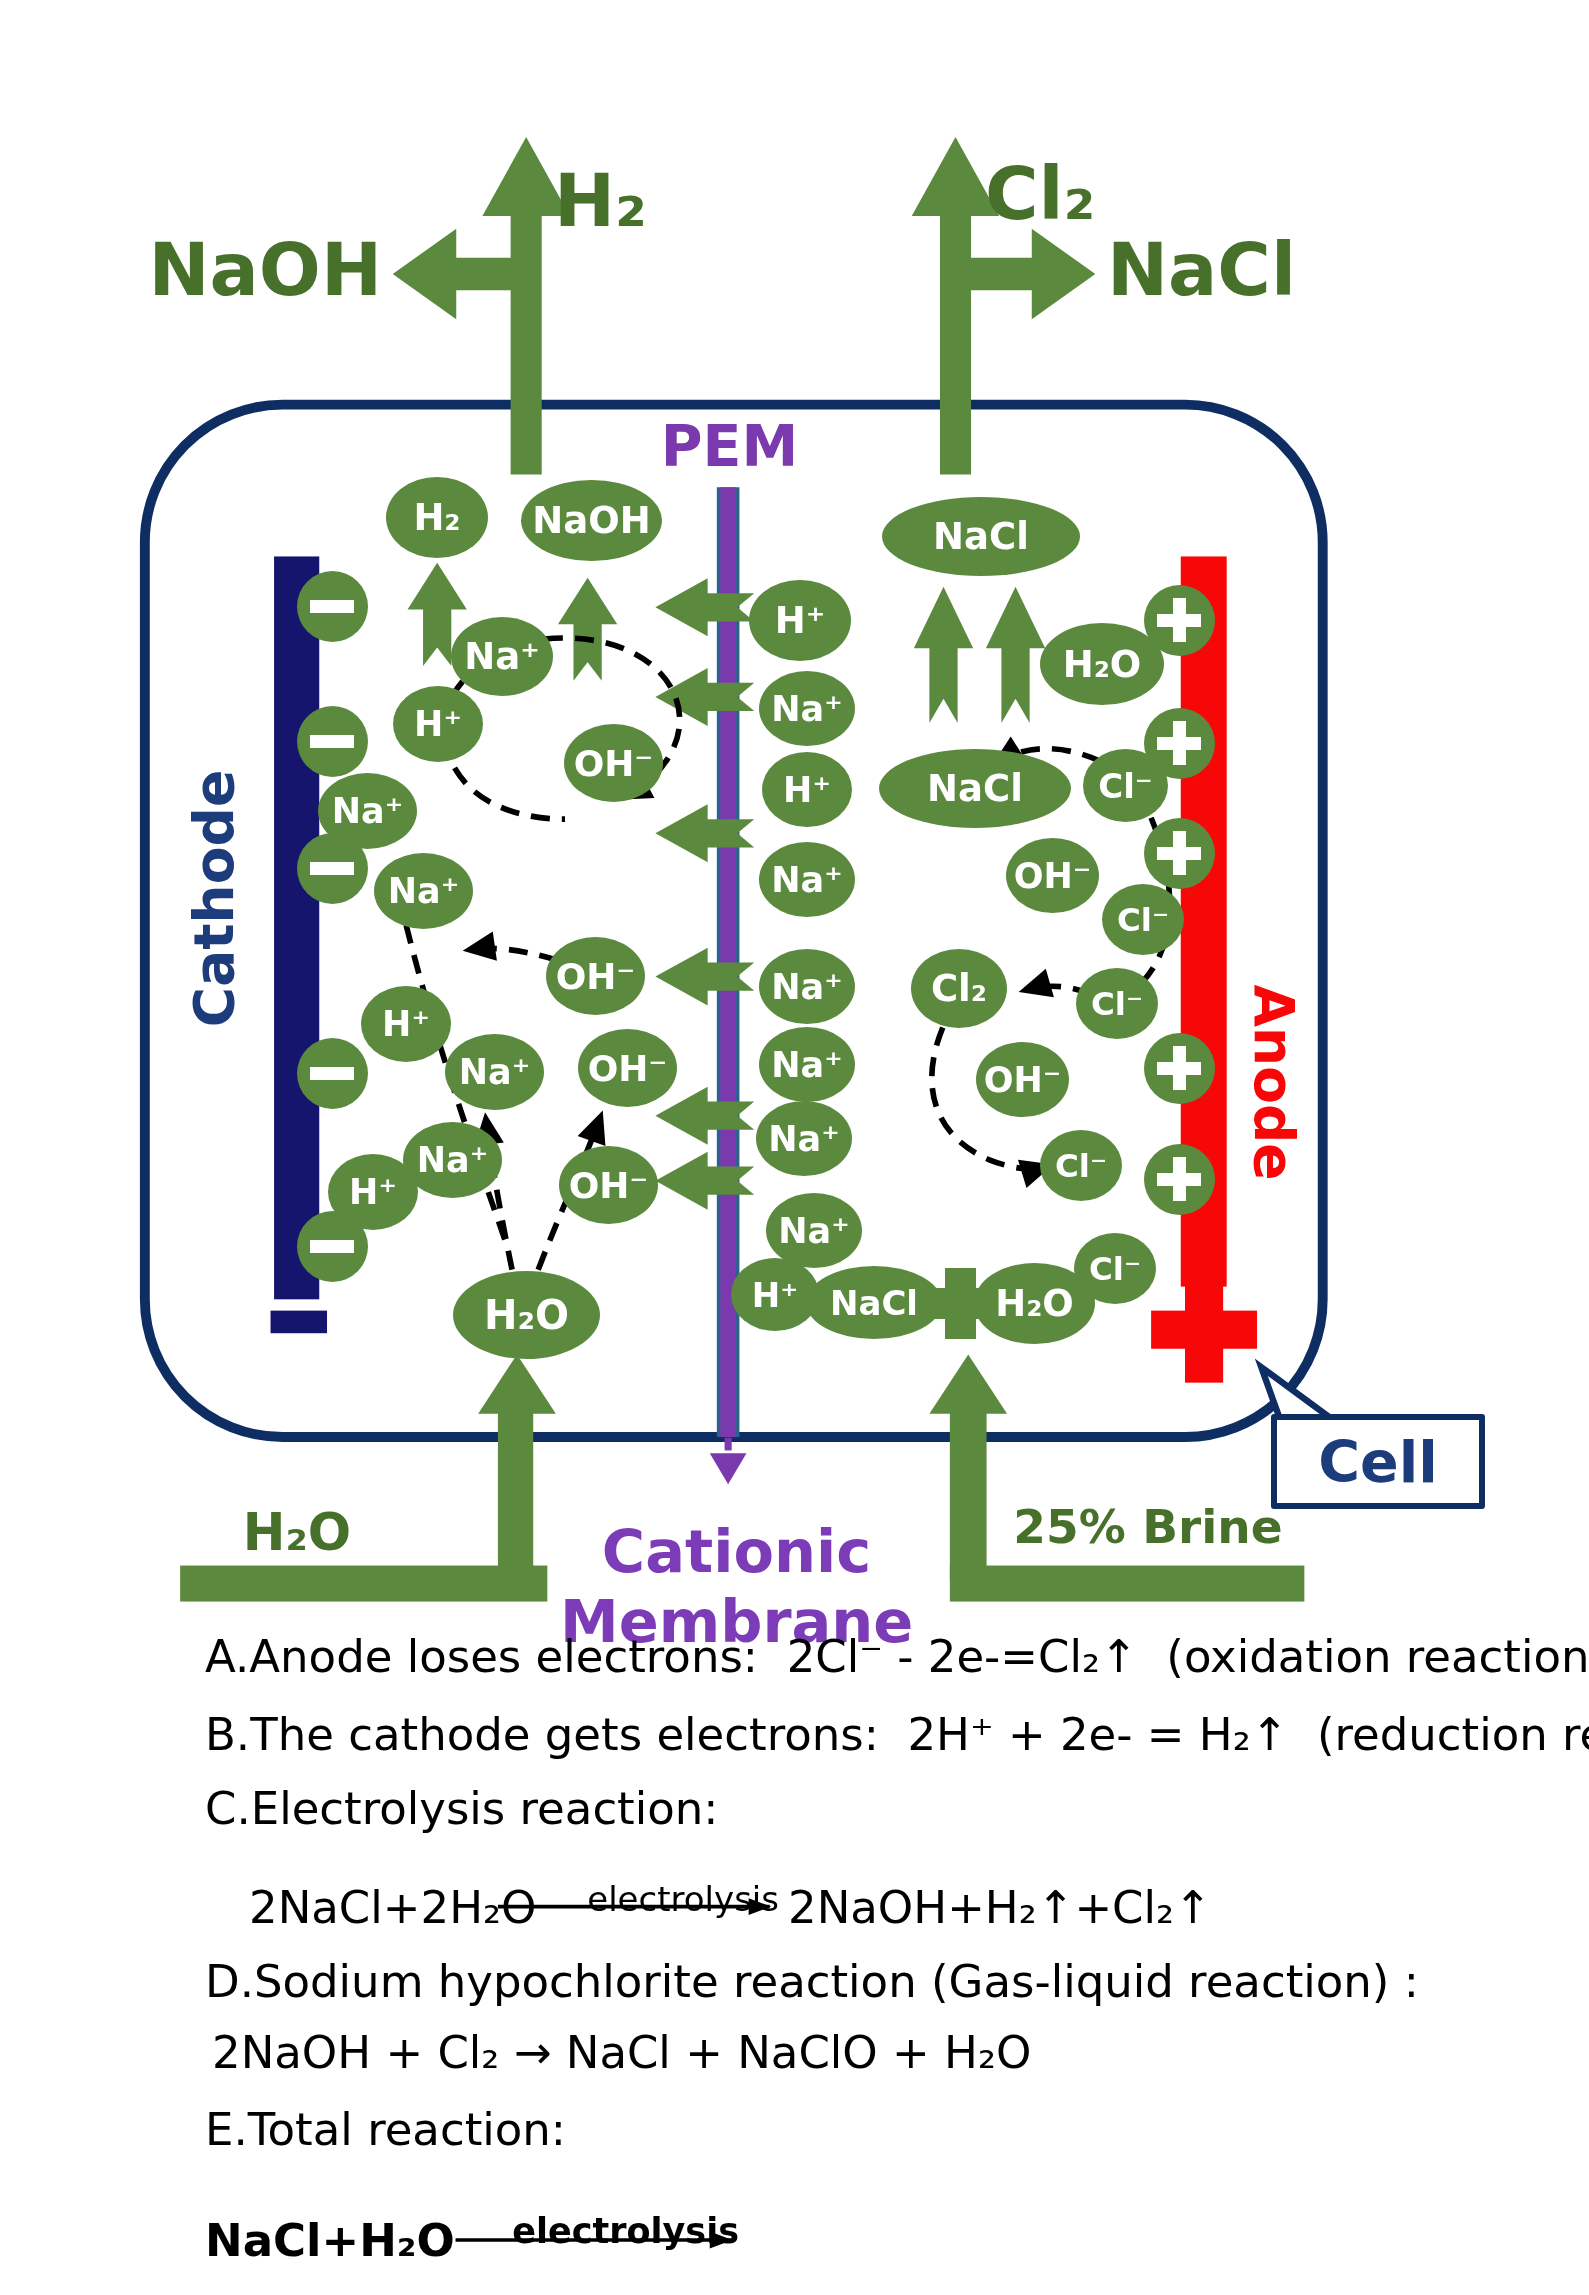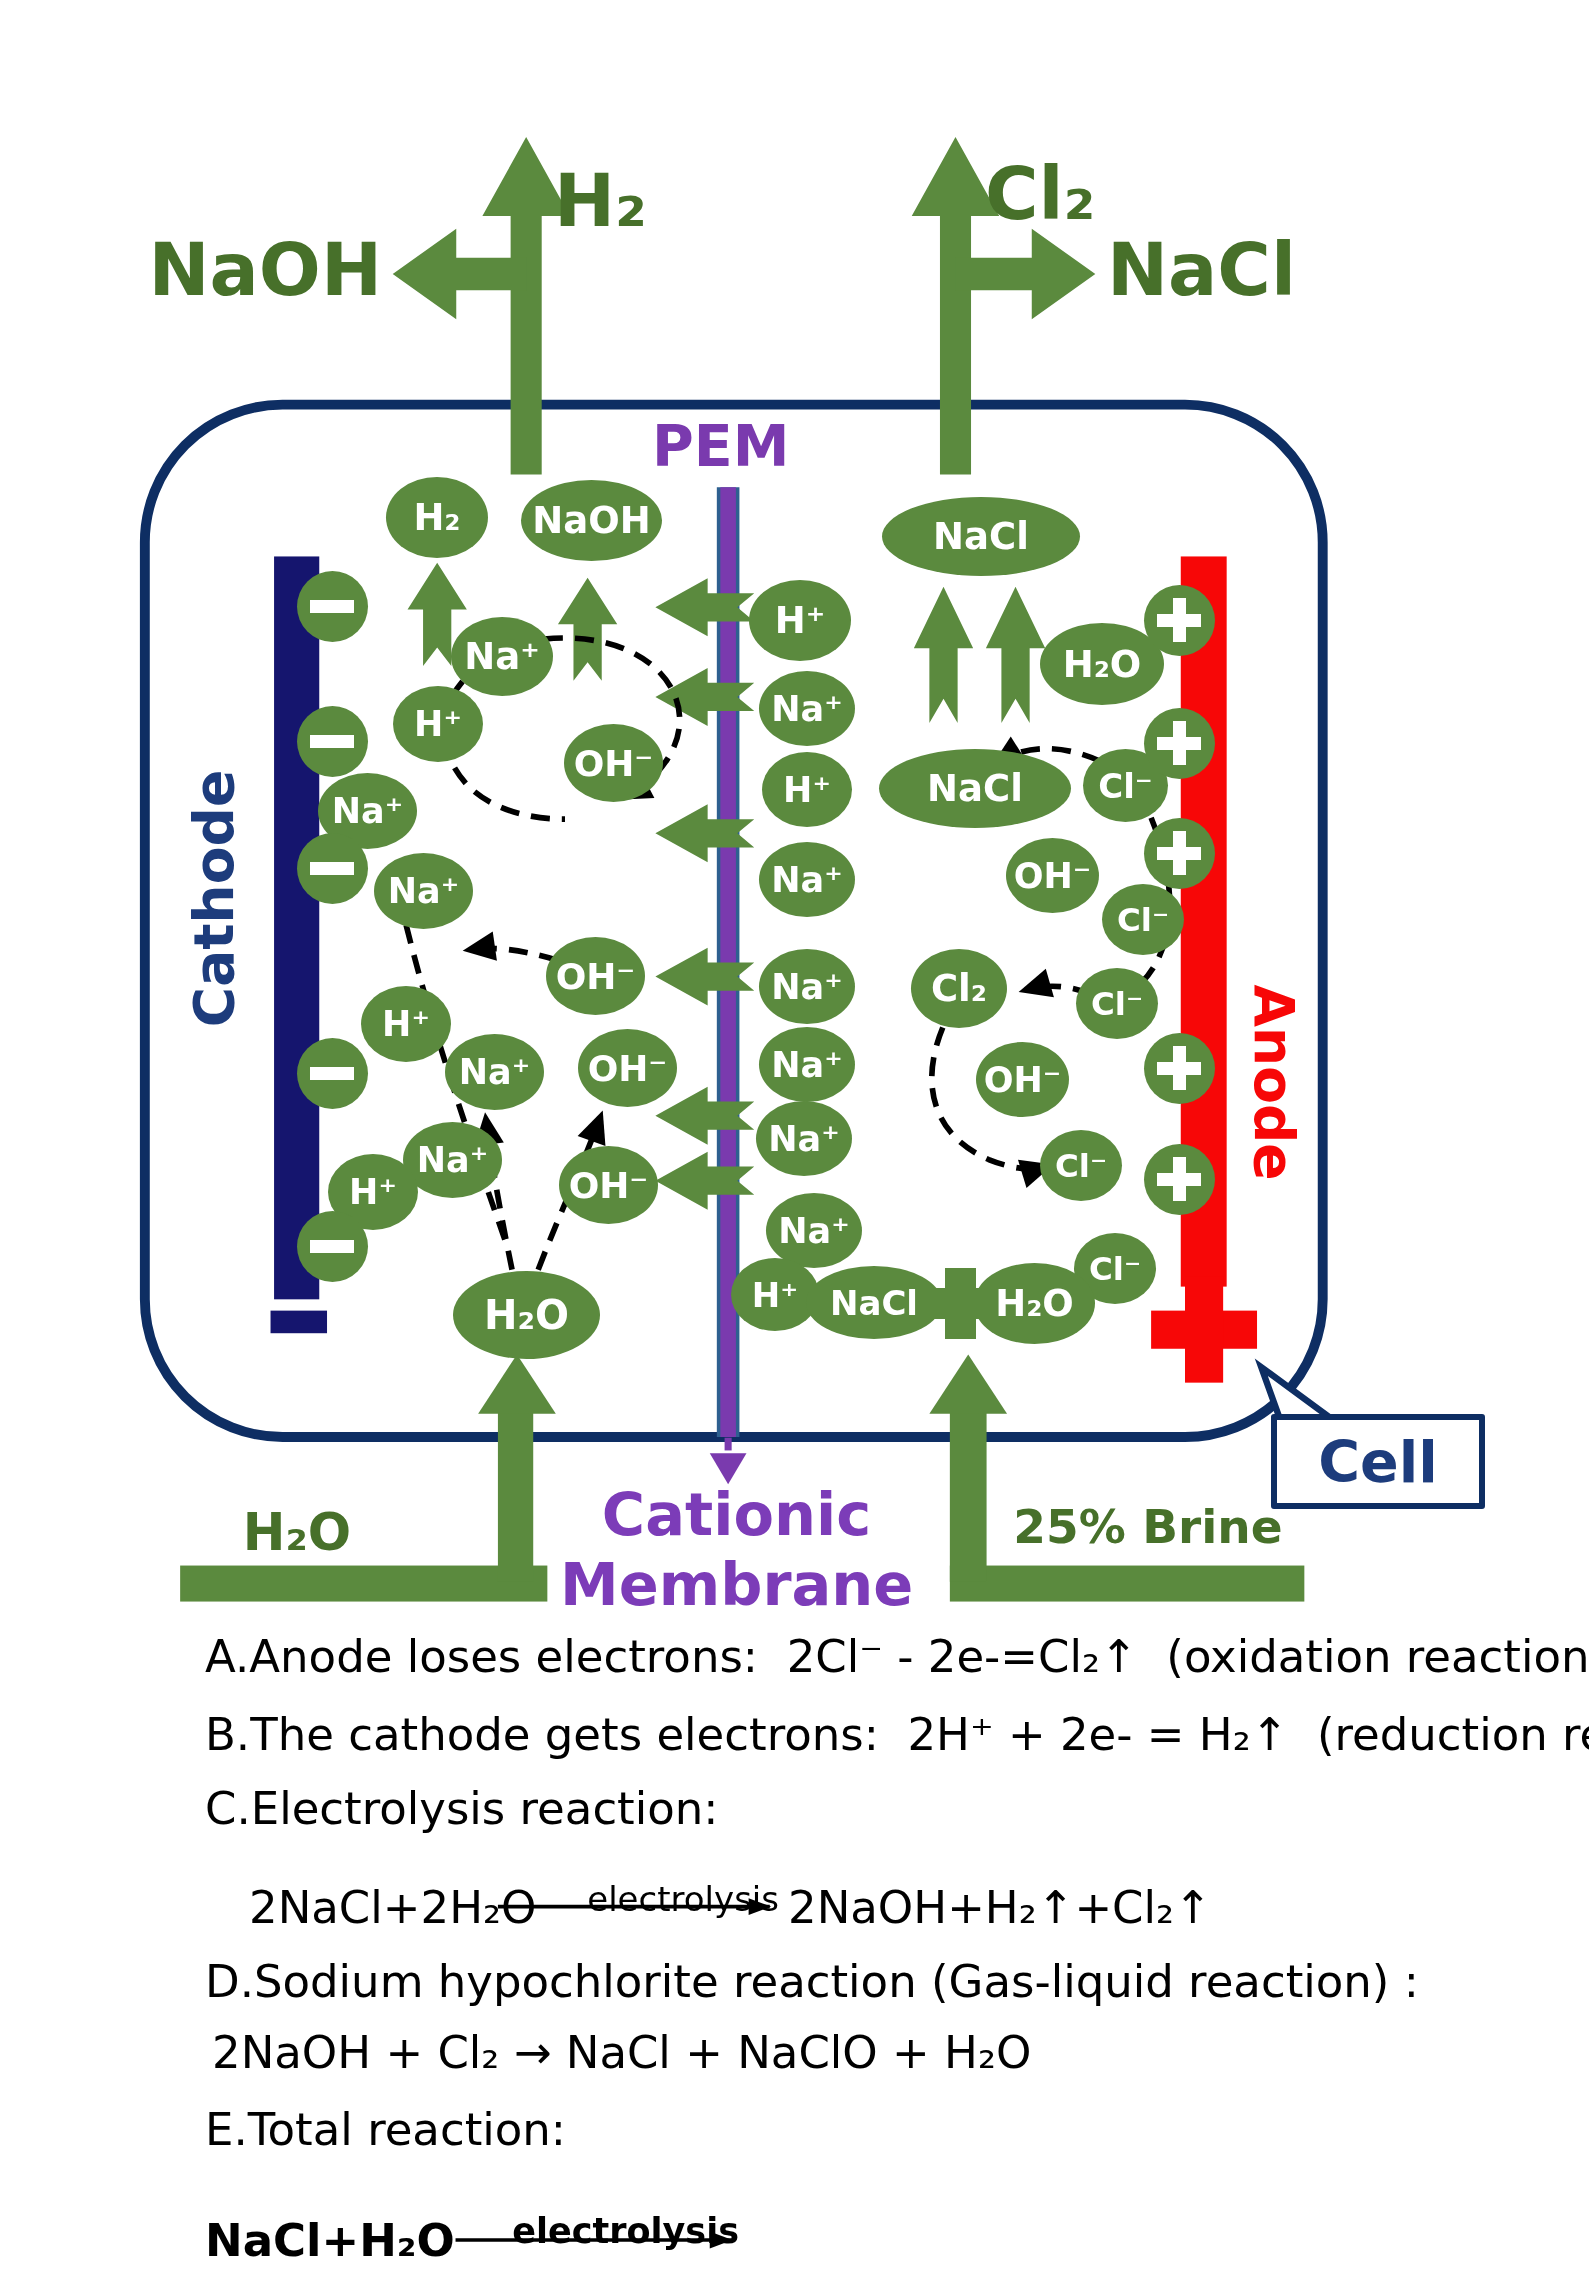--- a/index.html
+++ b/index.html
@@ -15,26 +15,26 @@
   .cellbox{fill:#fff;stroke:var(--navy);stroke-width:14;}
   .green{fill:var(--green);}
   .navybar{fill:var(--bar-navy);}
   .redbar{fill:var(--red);}
   .dash{fill:none;stroke:var(--ink);stroke-width:8;stroke-dasharray:27 17;}
   .eqline{stroke:var(--ink);stroke-width:5;}
   .banner{left:53px;top:55px;width:1483px;height:81px;background:var(--banner-bg);
           display:flex;align-items:center;justify-content:center;}
   .banner-title{color:var(--title-navy);font-size:47px;font-weight:bold;}
   .biglabel{color:var(--green-text);font-size:73px;font-weight:bold;line-height:1;}
-  .pem{left:652px;top:413px;width:155px;text-align:left;color:var(--purple);
+  .pem{left:652px;top:413px;width:155px;text-align:center;color:var(--purple);
        font-size:57px;font-weight:bold;}
   .vlabel{display:flex;align-items:center;justify-content:center;font-size:55px;font-weight:bold;}
   .cathode-label{left:51px;top:870px;width:325px;height:57px;color:var(--title-navy);transform:rotate(-90deg);}
   .anode-label{left:1129px;top:1054px;width:290px;height:57px;color:var(--red);transform:rotate(90deg);}
-  .caption-purple{color:var(--purple-caption);font-size:59px;font-weight:bold;text-align:center;}
+  .caption-purple{color:var(--purple-caption);font-size:59px;font-weight:bold;text-align:center;margin-top:37px;}
   .caption-green{color:var(--green-text);font-weight:bold;text-align:center;}
   .callout{left:1271px;top:1414px;width:202px;height:83px;background:#fff;
            border:6.4px solid var(--navy);border-radius:3px;display:flex;align-items:center;
            justify-content:center;color:var(--title-navy);font-size:57px;font-weight:bold;}
   .ion{position:absolute;background:var(--green);color:#fff;font-weight:bold;border-radius:50%;
        display:flex;align-items:center;justify-content:center;white-space:nowrap;}
   .badge{position:absolute;width:71px;height:71px;border-radius:50%;background:var(--green);}
   .badge span{position:absolute;background:#fff;}
   .badge .h{left:13.4px;top:29px;width:44px;height:12.7px;}
   .badge .v{left:29px;top:13.4px;width:12.7px;height:44px;}

